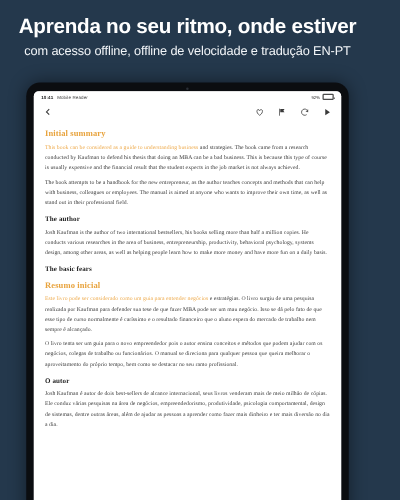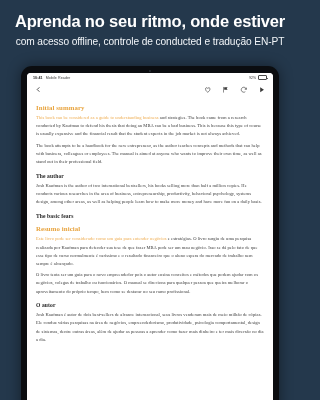--- a/index.html
+++ b/index.html
@@ -216,21 +216,21 @@
     color: #eeab4e;
   }
 
   .divider-gap { height: 3px; }
 </style>
 </head>
 <body>
 
 <div class="promo">
   <div class="promo-title">Aprenda no seu  ritmo, onde estiver</div>
-  <div class="promo-sub">com acesso offline, controle de  conducted e tradução EN-PT</div>
+  <div class="promo-sub">com acesso offline, offline de  velocidade e tradução EN-PT</div>
 </div>
 
 <div class="tablet">
   <div class="camera-dot"></div>
 
   <div class="screen">
 
     <div class="statusbar">
       <div class="status-left">
         <span class="status-time">10:41</span>

